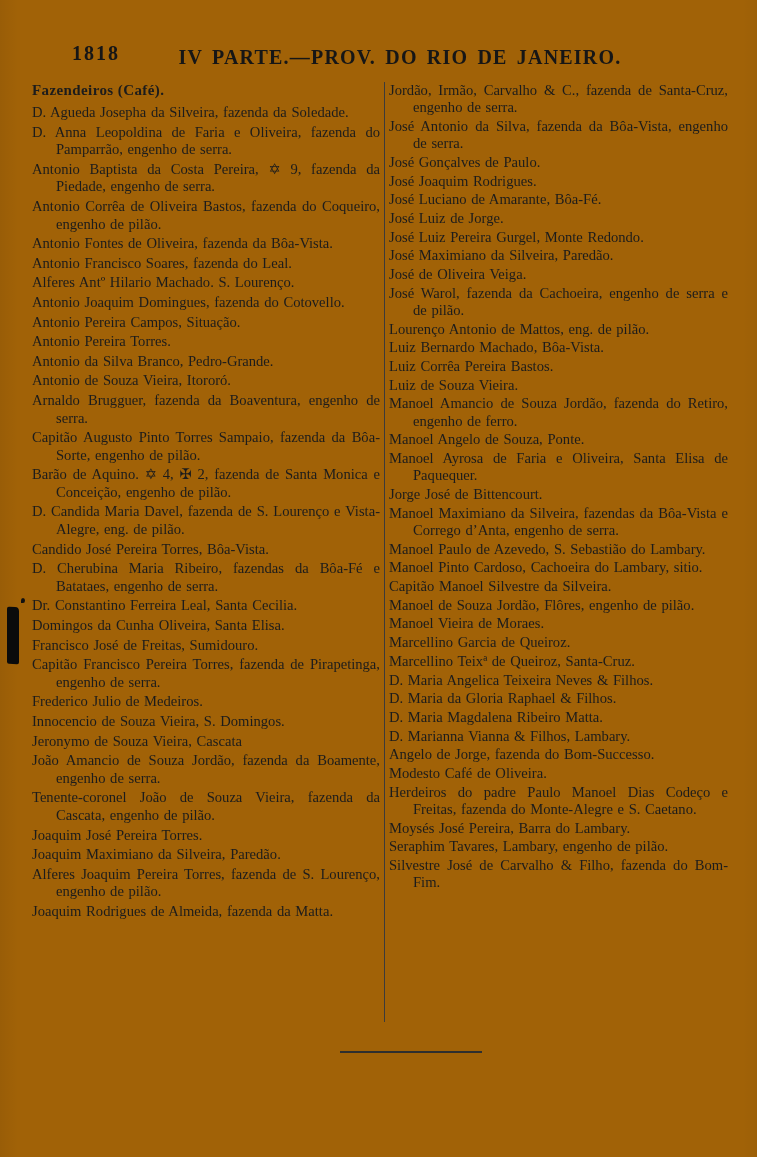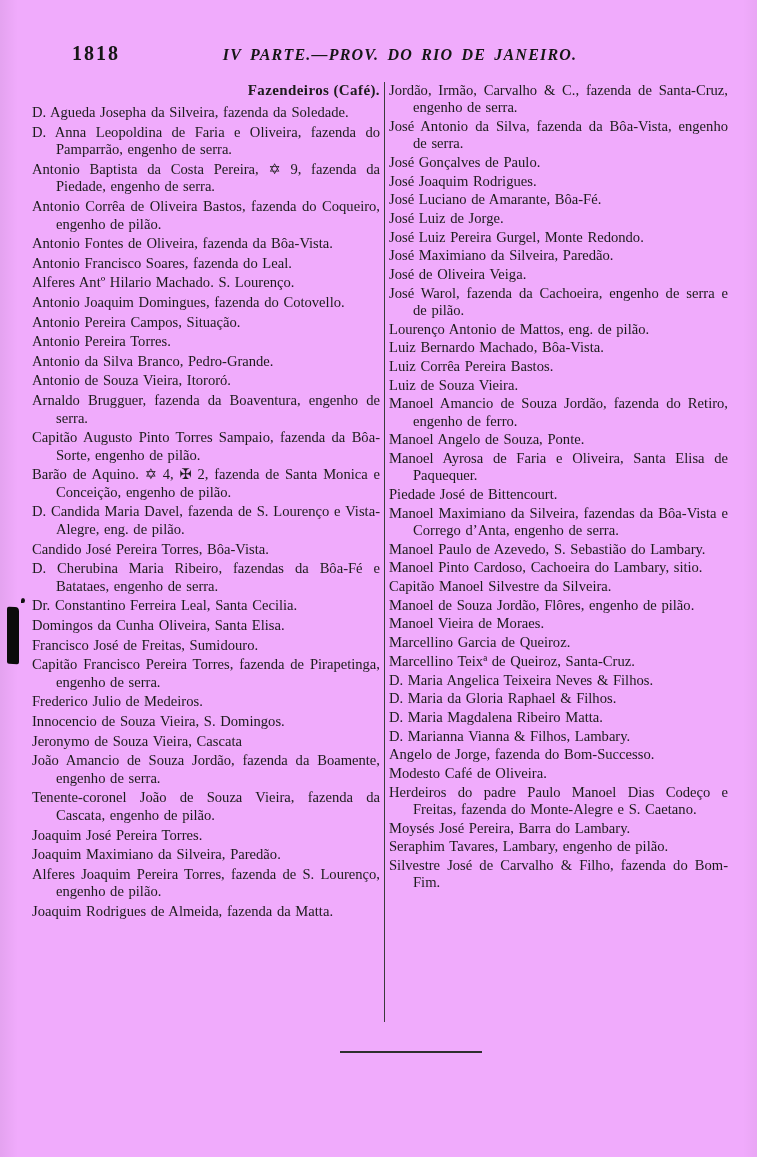--- a/index.html
+++ b/index.html
@@ -5,21 +5,21 @@
   html, body { margin: 0; padding: 0; }
   body {
     width: 757px; height: 1157px;
     background: #f4f4f2;
     font-family: "Liberation Serif", "DejaVu Serif", serif;
     color: #1c1c1c;
   }
   .page {
     position: relative;
     width: 757px; height: 1157px;
-    background: #f0abfc;
+    background: #a16207;
     overflow: hidden;
   }
   
   .page::before {
     content: "";
     position: absolute; inset: 0;
     background:
       linear-gradient(90deg, rgba(0,0,0,0.05), rgba(0,0,0,0) 18px),
       linear-gradient(270deg, rgba(0,0,0,0.03), rgba(0,0,0,0) 14px);
     pointer-events: none;
@@ -29,25 +29,24 @@
     left: 72px; top: 42px;
     font-size: 20px; font-weight: bold;
     letter-spacing: 2px;
     color: #161616;
   }
   .running-header {
     position: absolute;
     left: 150px; top: 46px;
     width: 500px;
     text-align: center;
-    font-size: 16px; font-weight: bold;
+    font-size: 20px; font-weight: bold;
     letter-spacing: 1.2px;
     word-spacing: 3px;
     color: #161616;
-    font-style: italic;
   }
   .columns {
     position: absolute;
     left: 32px; top: 82px;
     width: 696px;
     display: flex;
   }
   .col {
     box-sizing: border-box;
   }
@@ -55,21 +54,21 @@
     width: 352px;
     padding-right: 4px;
   }
   .col-right {
     width: 344px;
     border-left: 1px solid #3b3b3b;
     padding-left: 4px;
     min-height: 940px;
   }
   .section-title {
-    text-align: right;
+    text-align: left;
     font-weight: bold;
     font-size: 15px;
     letter-spacing: 0.4px;
     margin: 0 0 5px 0;
   }
   .entries p {
     margin: 0 0 2px 0;
     padding-left: 24px;
     text-indent: -24px;
     text-align: justify;
@@ -213,21 +212,21 @@
           <p>Luiz Corrêa Pereira Bastos.</p>
 
           <p>Luiz de Souza Vieira.</p>
 
           <p>Manoel Amancio de Souza Jordão, fazenda do Retiro, engenho de ferro.</p>
 
           <p>Manoel Angelo de Souza, Ponte.</p>
 
           <p>Manoel Ayrosa de Faria e Oliveira, Santa Elisa de Paquequer.</p>
 
-          <p>Piedade José de Bittencourt.</p>
+          <p>Jorge José de Bittencourt.</p>
 
           <p>Manoel Maximiano da Silveira, fazendas da Bôa-Vista e Corrego d’Anta, engenho de serra.</p>
 
           <p>Manoel Paulo de Azevedo, S. Sebastião do Lambary.</p>
 
           <p>Manoel Pinto Cardoso, Cachoeira do Lambary, sitio.</p>
 
           <p>Capitão Manoel Silvestre da Silveira.</p>
 
           <p>Manoel de Souza Jordão, Flôres, engenho de pilão.</p>

